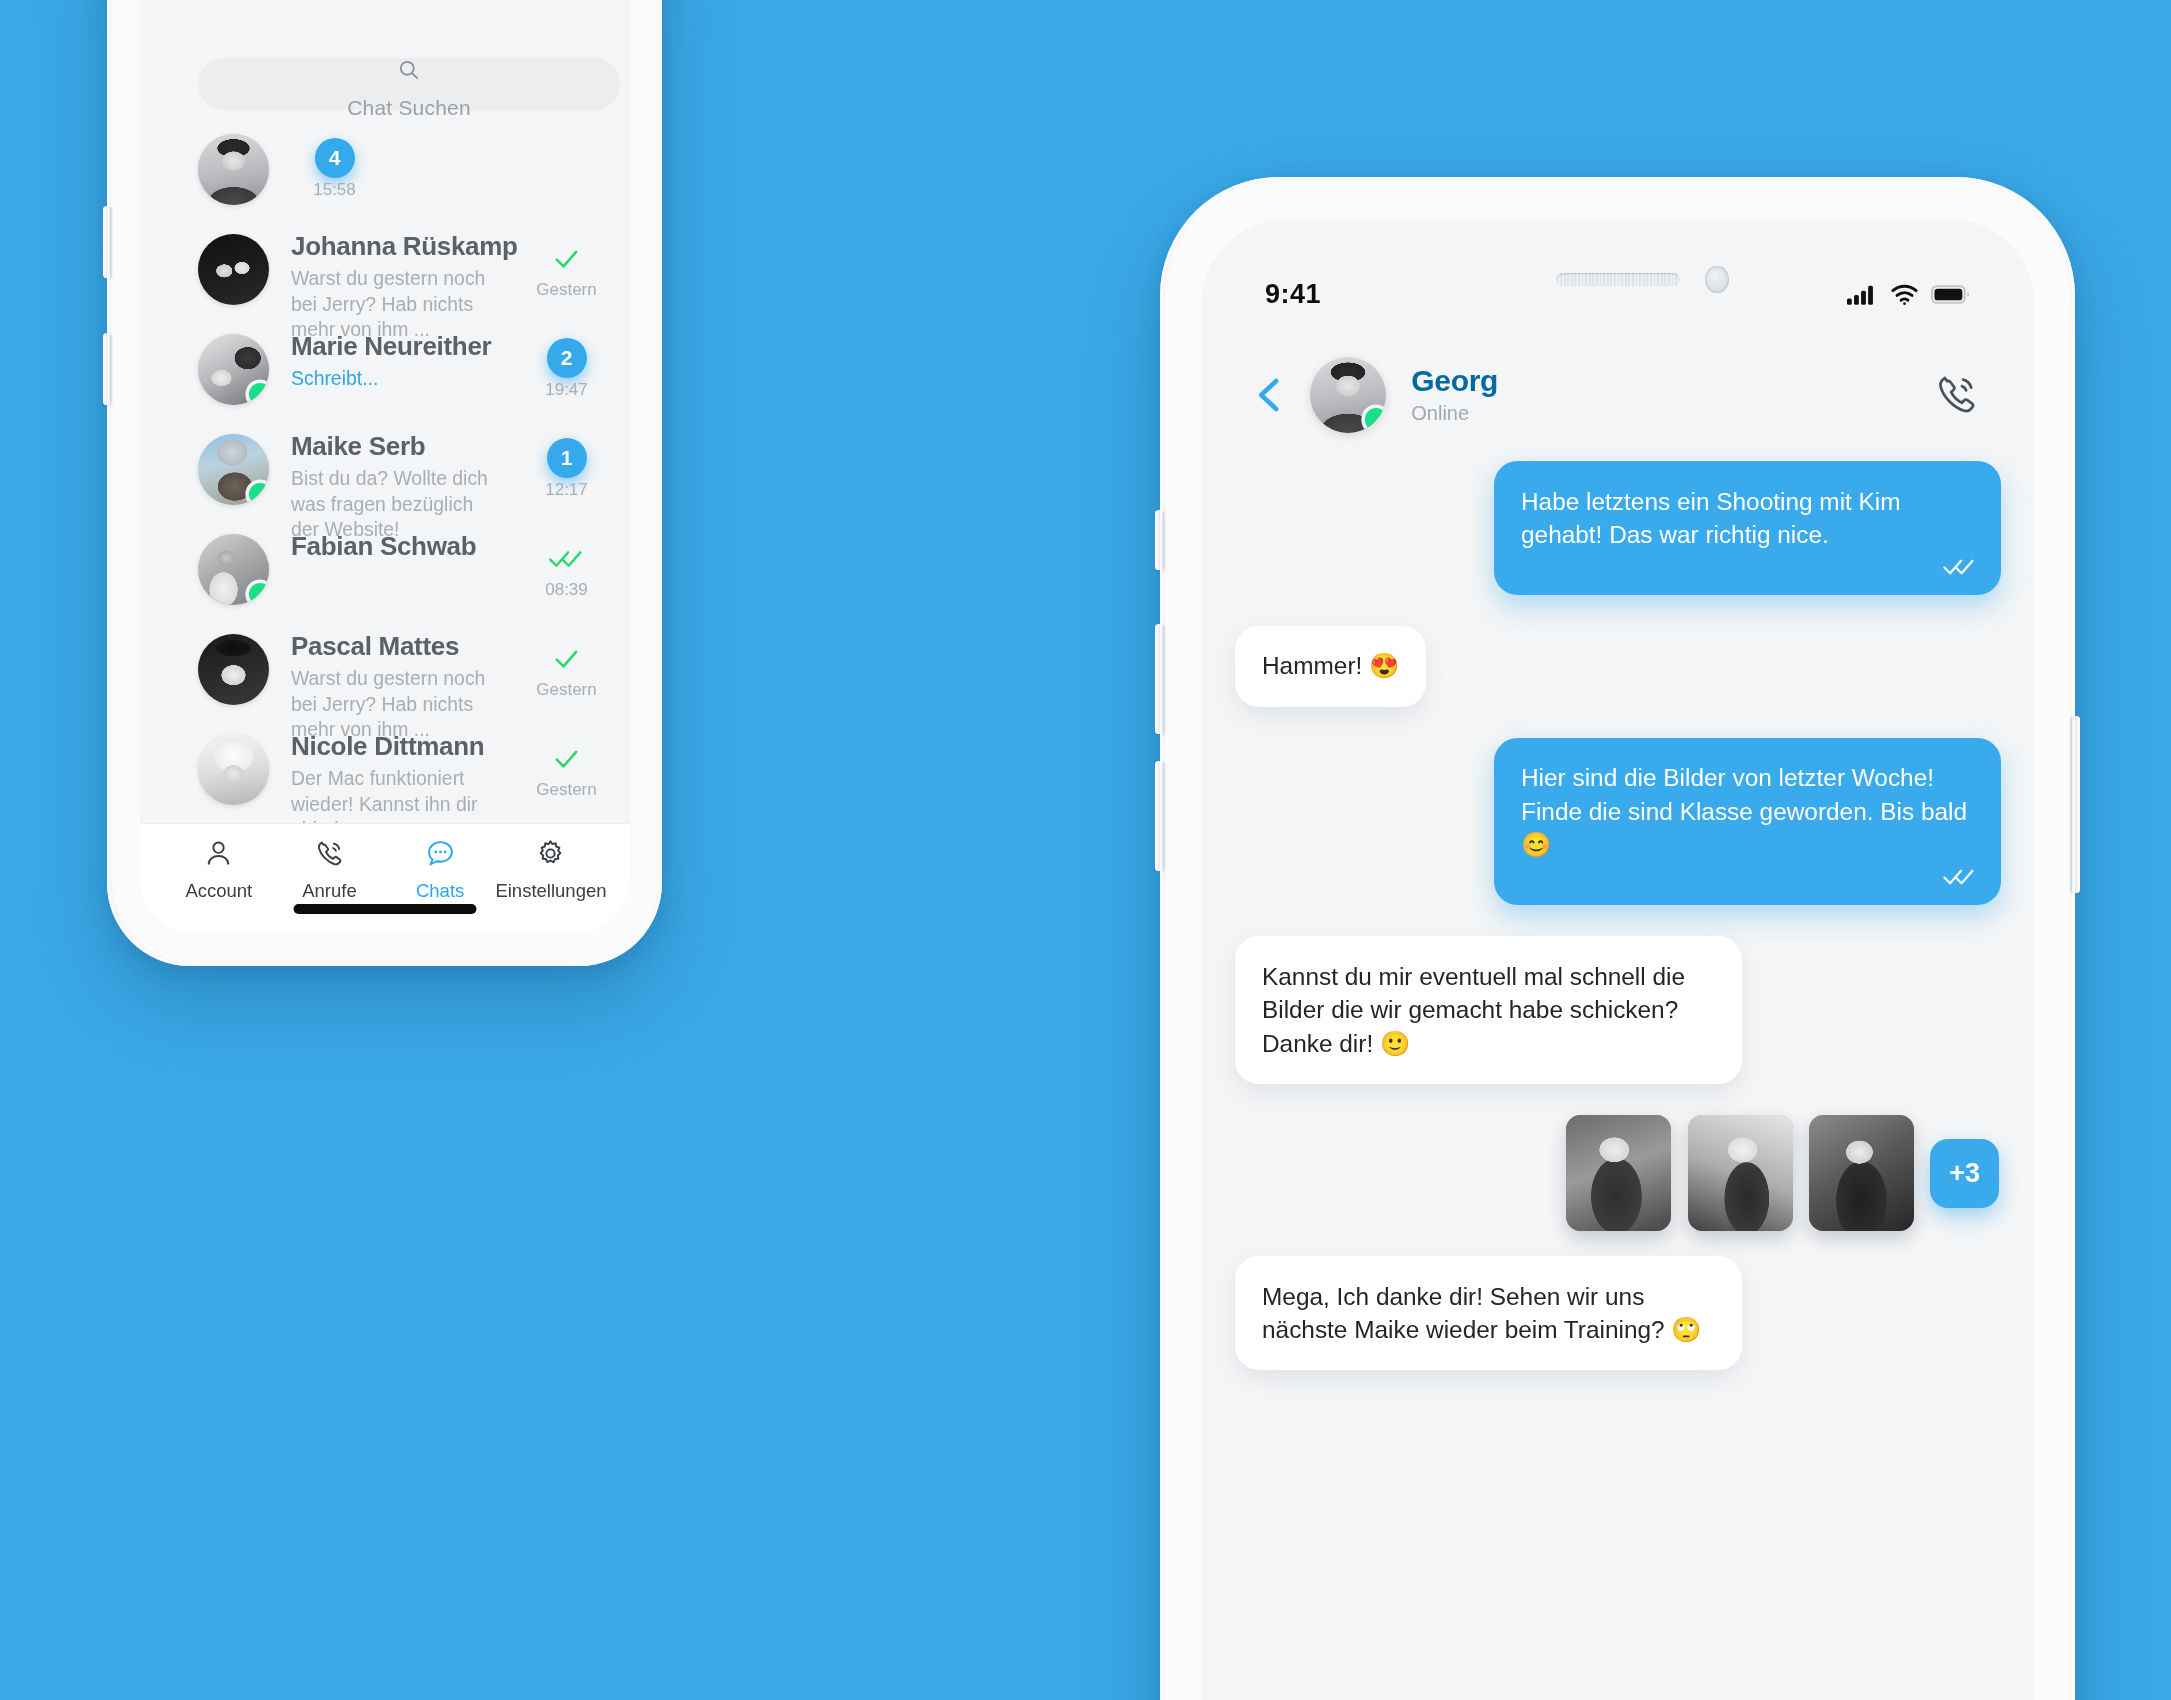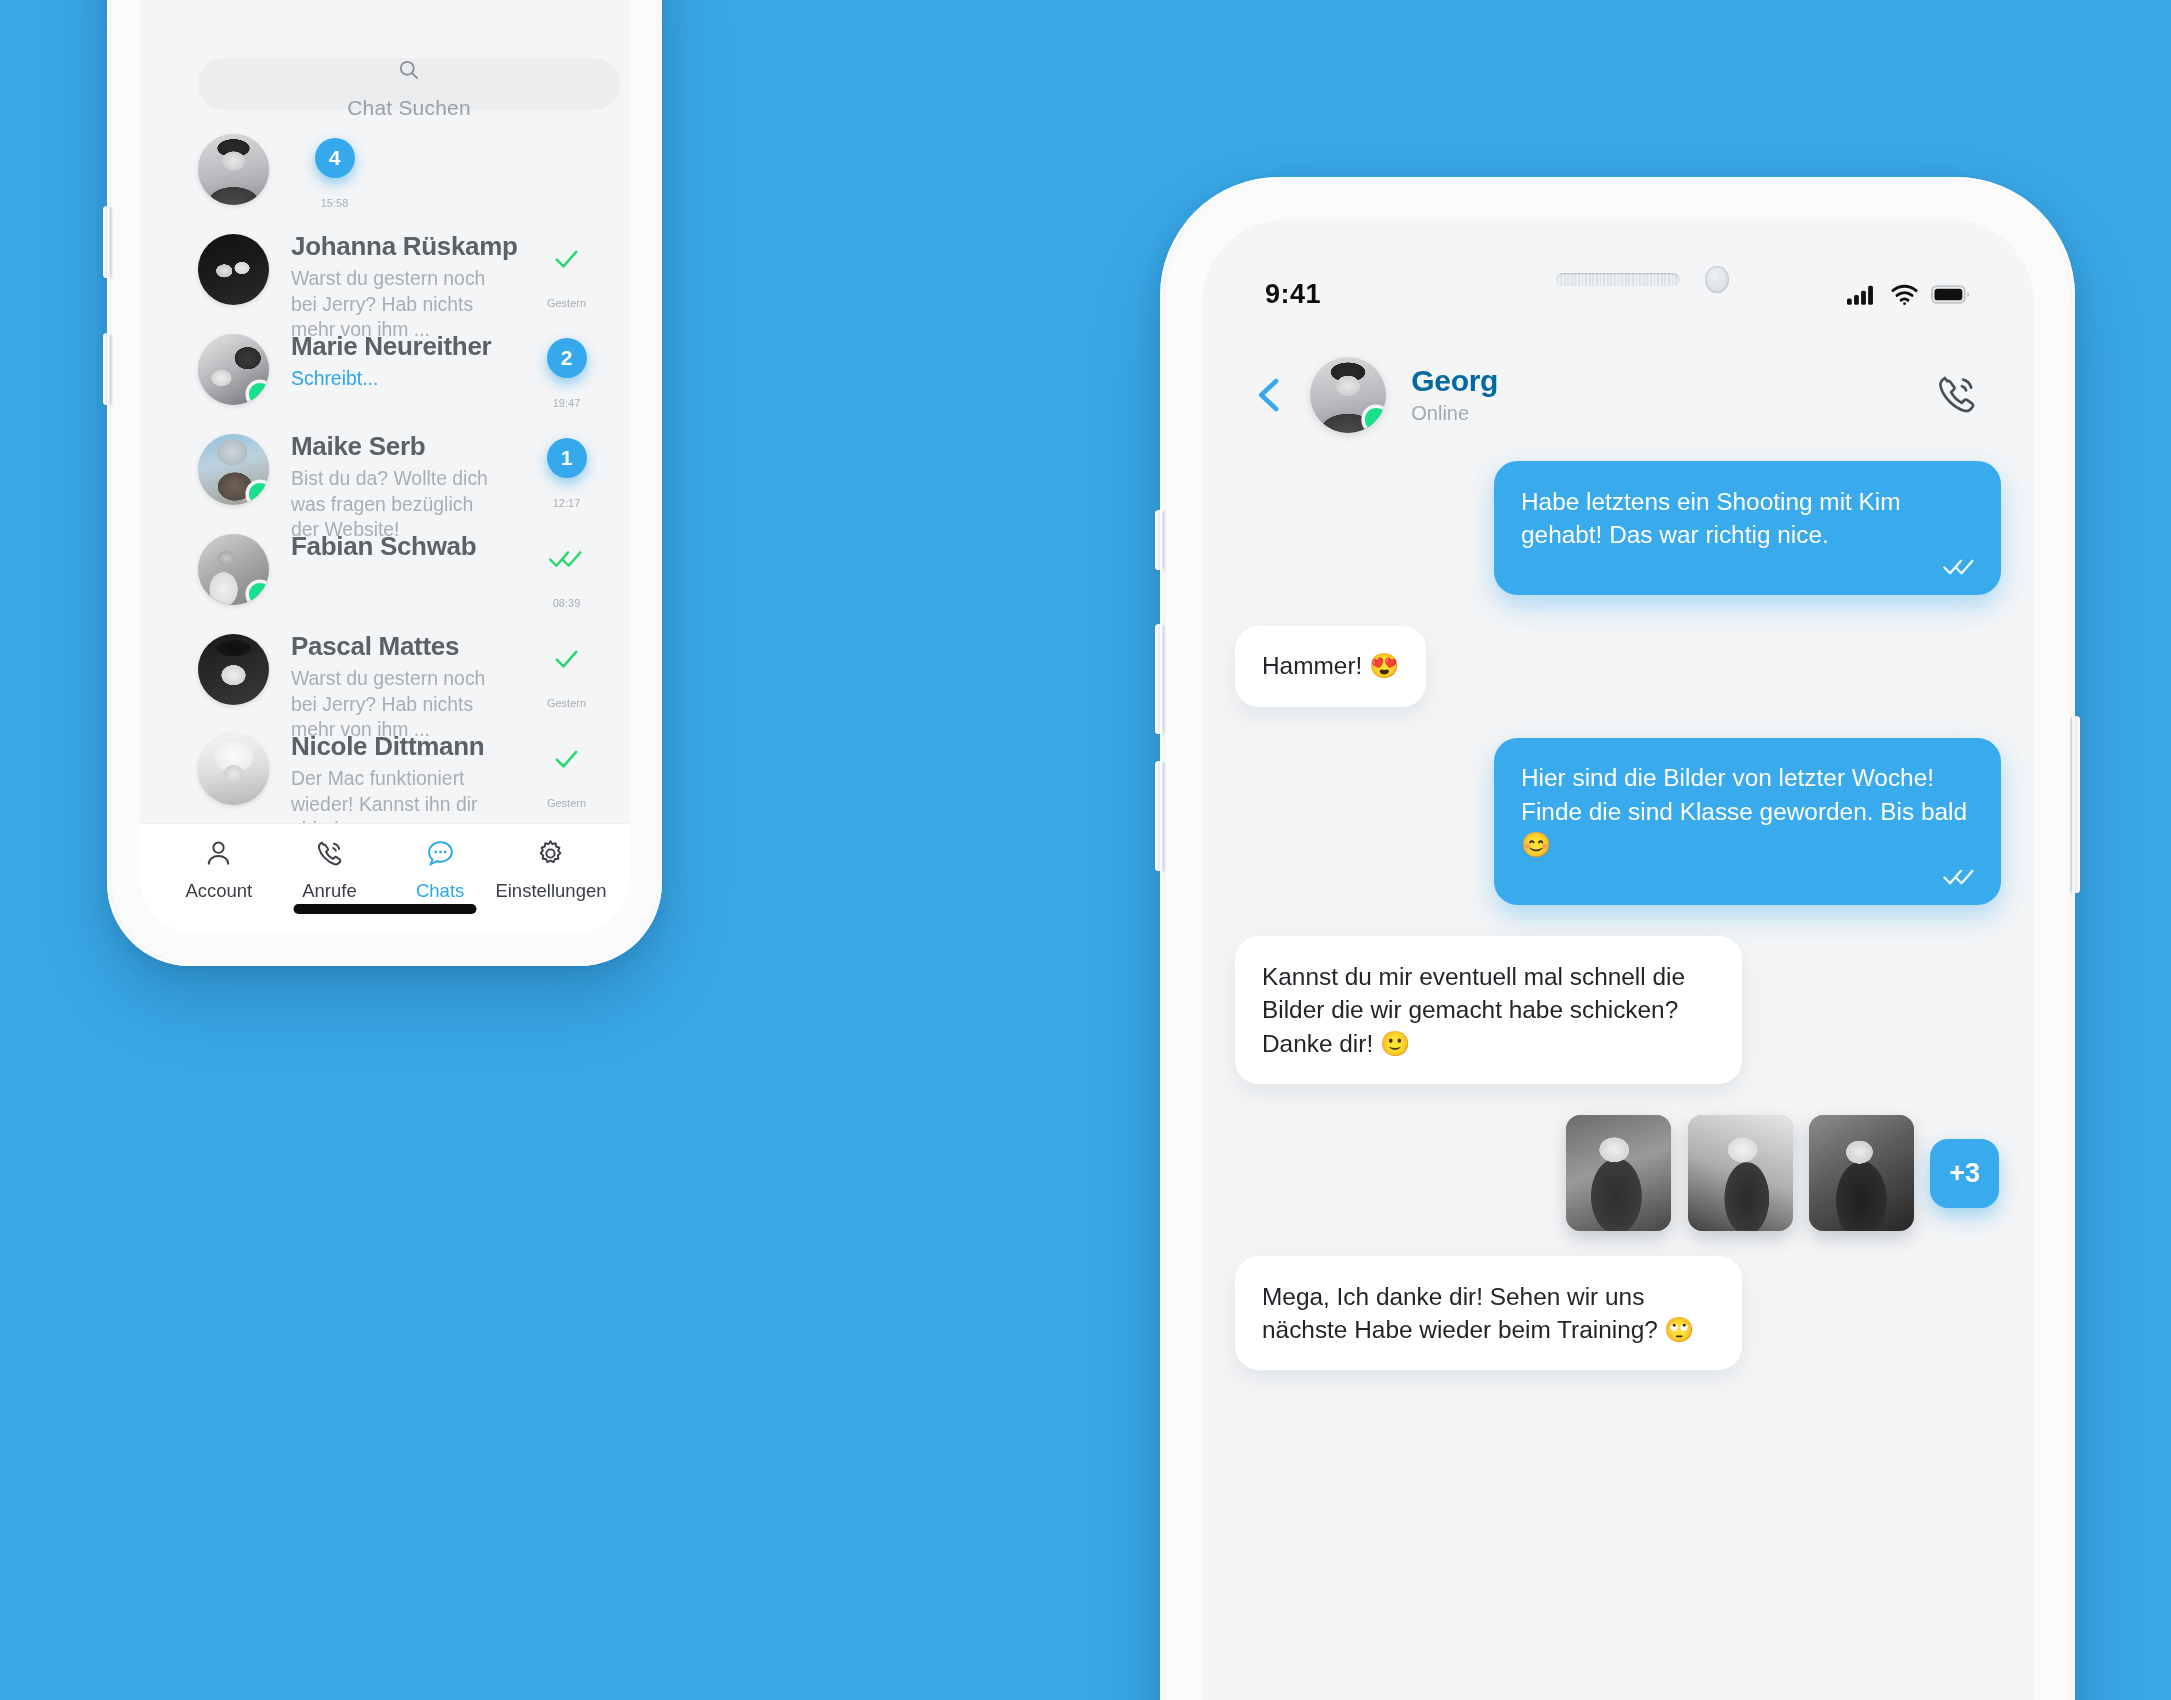--- a/index.html
+++ b/index.html
@@ -173,22 +173,22 @@
     color: #fff;
     font-size: 21px;
     font-weight: bold;
     display: flex;
     align-items: center;
     justify-content: center;
     box-shadow: 0 5.4px 12.7px rgba(53,169,236,.55);
   }
   .ticks { height: 40px; display: flex; align-items: center; color: #25D96E; }
   .chat-time {
-    margin-top: 19px;
-    font-size: 11px;
+    margin-top: 2px;
+    font-size: 17px;
     color: #A9AEB3;
   }
 
   
   .tabbar {
     position: absolute;
     left: 0; right: 0; bottom: 0;
     height: 111px;
     background: #FFFFFF;
     border-top: 0.9px solid #ECEDEF;
@@ -724,21 +724,21 @@
               <span class="ph ph-model-b" style="position:absolute;inset:0;"></span>
             </div>
           <div class="thumb">
               <span class="ph ph-model-c" style="position:absolute;inset:0;"></span>
             </div>
           <div class="more-thumb">+3</div>
         </div>
 
         <div class="msg-row in">
           <div class="bubble in">
-            <span>Mega, Ich danke dir! Sehen wir uns nächste Habe wieder beim Training? 🙄</span>
+            <span>Mega, Ich danke dir! Sehen wir uns nächste Maike wieder beim Training? 🙄</span>
           </div>
         </div>
 
       </div>
 
     </div>
   </div>
 
 </div>
 

